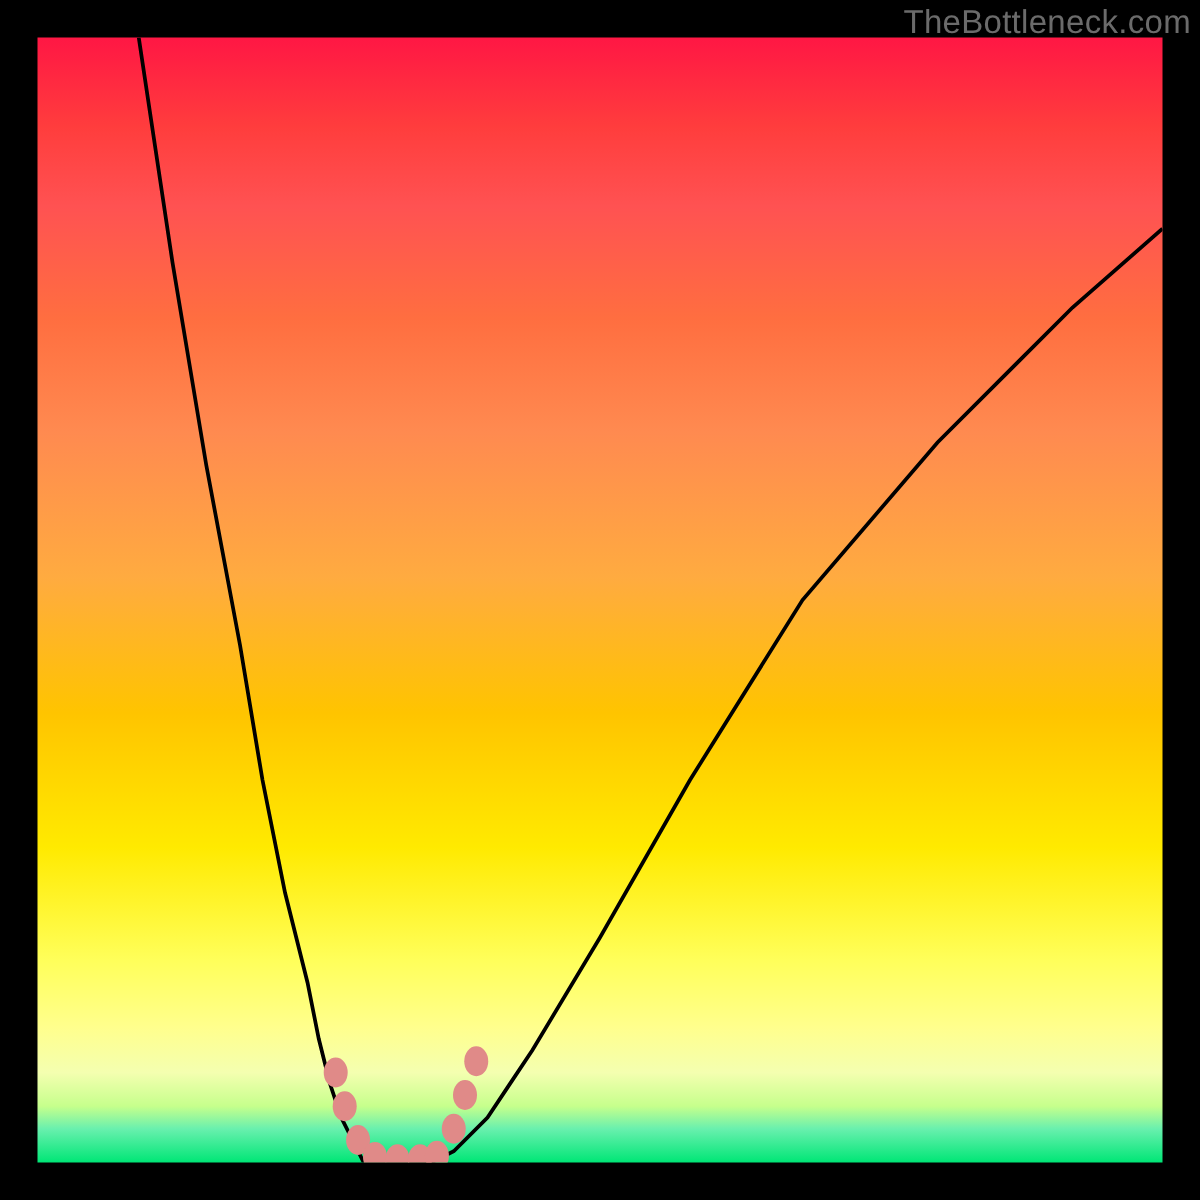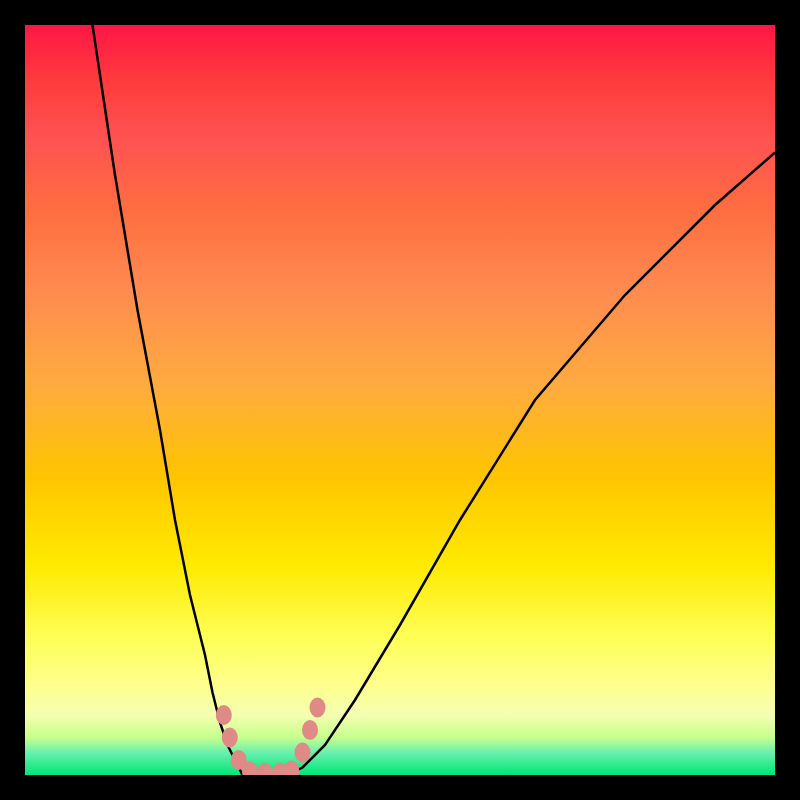--- a/index.html
+++ b/index.html
@@ -60,20 +60,21 @@
   .bead {
     fill: #e08a88;
     stroke: none;
   }
 </style>
 </head>
 <body>
 
 <div class="outer-frame">
 
+  <div class="watermark">TheBottleneck.com</div>
 
   <div class="plot-area">
     <svg class="curves" viewBox="0 0 750 750" preserveAspectRatio="none">
       <path id="curve-path" fill="none" stroke="#000" stroke-width="2.5" d="M 67.5 0.0 L 90.0 150.0 L 112.5 285.0 L 135.0 405.0 L 150.0 495.0 L 165.0 570.0 L 180.0 630.0 L 187.5 667.5 L 195.0 697.5 L 202.5 720.0 L 210.0 735.0 L 217.5 750.0 L 217.5 750.0 L 240.0 750.0 L 262.5 750.0 L 277.5 742.5 L 277.5 742.5 L 300.0 720.0 L 330.0 675.0 L 375.0 600.0 L 435.0 495.0 L 510.0 375.0 L 600.0 270.0 L 690.0 180.0 L 750.0 127.5 "></path>
       <g id="beads">
           <ellipse cx="198.8" cy="690.0" rx="8" ry="10" class="bead"></ellipse>
           <ellipse cx="204.8" cy="712.5" rx="8" ry="10" class="bead"></ellipse>
           <ellipse cx="213.7" cy="735.0" rx="8" ry="10" class="bead"></ellipse>
           <ellipse cx="225.0" cy="746.3" rx="8" ry="10" class="bead"></ellipse>
           <ellipse cx="240.0" cy="747.8" rx="8" ry="10" class="bead"></ellipse>

